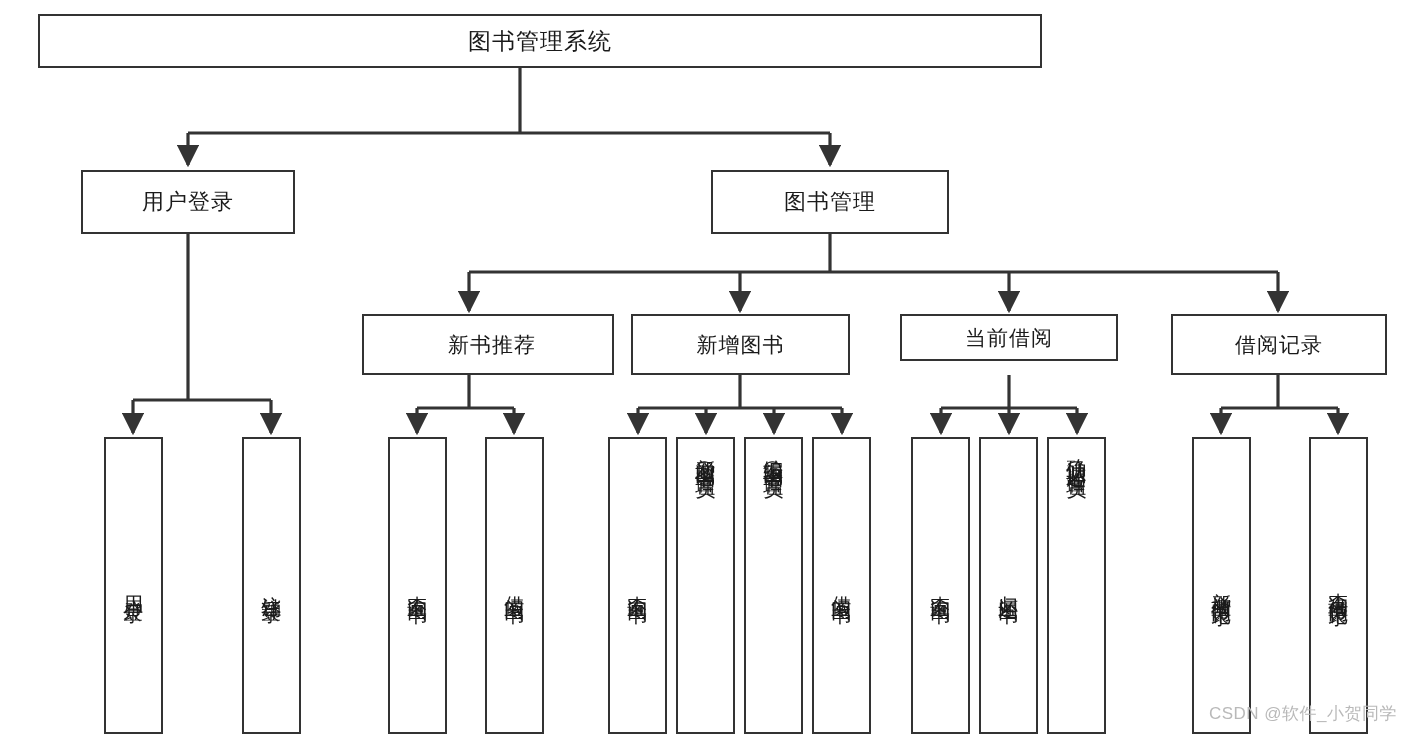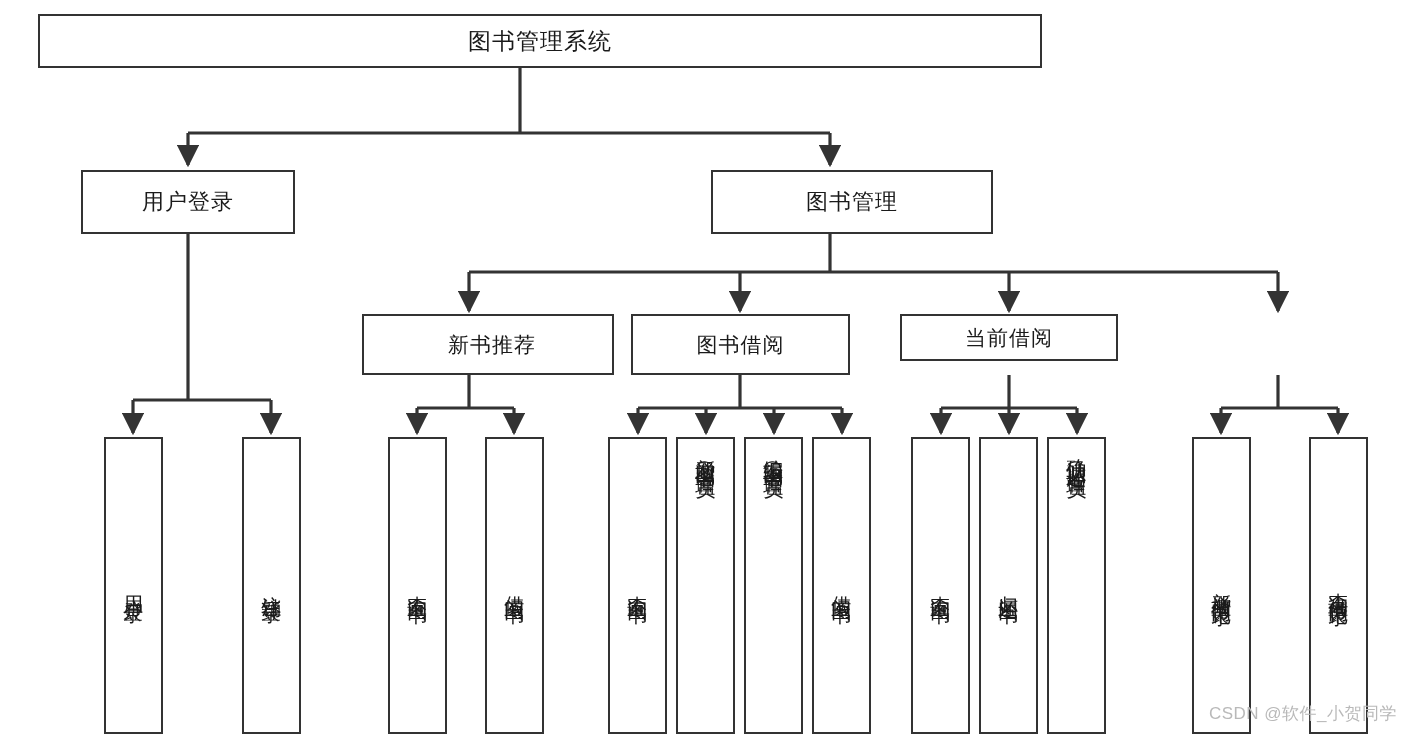--- a/index.html
+++ b/index.html
@@ -133,33 +133,36 @@
     </g>
   </svg>
 
   <div class="node level0" style="left:18px; top:14px; width:1004px; height:54px;">
     <span class="hlabel">图书管理系统</span>
   </div>
 
   <div class="node level1" style="left:81px; top:170px; width:214px; height:64px;">
     <span class="hlabel">用户登录</span>
   </div>
-  <div class="node level1" style="left:711px; top:170px; width:282px; height:64px;">
+  <div class="node level1" style="left:711px; top:170px; width:238px; height:64px;">
     <span class="hlabel">图书管理</span>
   </div>
 
   <div class="node level2" style="left:362px; top:314px; width:252px; height:61px;padding-left:8px;">
     <span class="hlabel">新书推荐</span>
   </div>
   <div class="node level2" style="left:631px; top:314px; width:219px; height:61px;">
-    <span class="hlabel">图书借阅</span>
+    <span class="hlabel">新增图书</span>
   </div>
   <div class="node level2" style="left:900px; top:314px; width:218px; height:47px;">
     <span class="hlabel">当前借阅</span>
   </div>
+  <div class="node level2" style="left:1171px; top:314px; width:216px; height:61px;">
+    <span class="hlabel">借阅记录</span>
+  </div>
 
   <div class="node leaf" style="left:104px; top:437px; width:59px; height:297px;">
     <span class="vlabel">用户登录</span>
   </div>
   <div class="node leaf" style="left:242px; top:437px; width:59px; height:297px;">
     <span class="vlabel">注销登录</span>
   </div>
 
   <div class="node leaf" style="left:388px; top:437px; width:59px; height:297px;">
     <span class="vlabel">查询图书</span>

